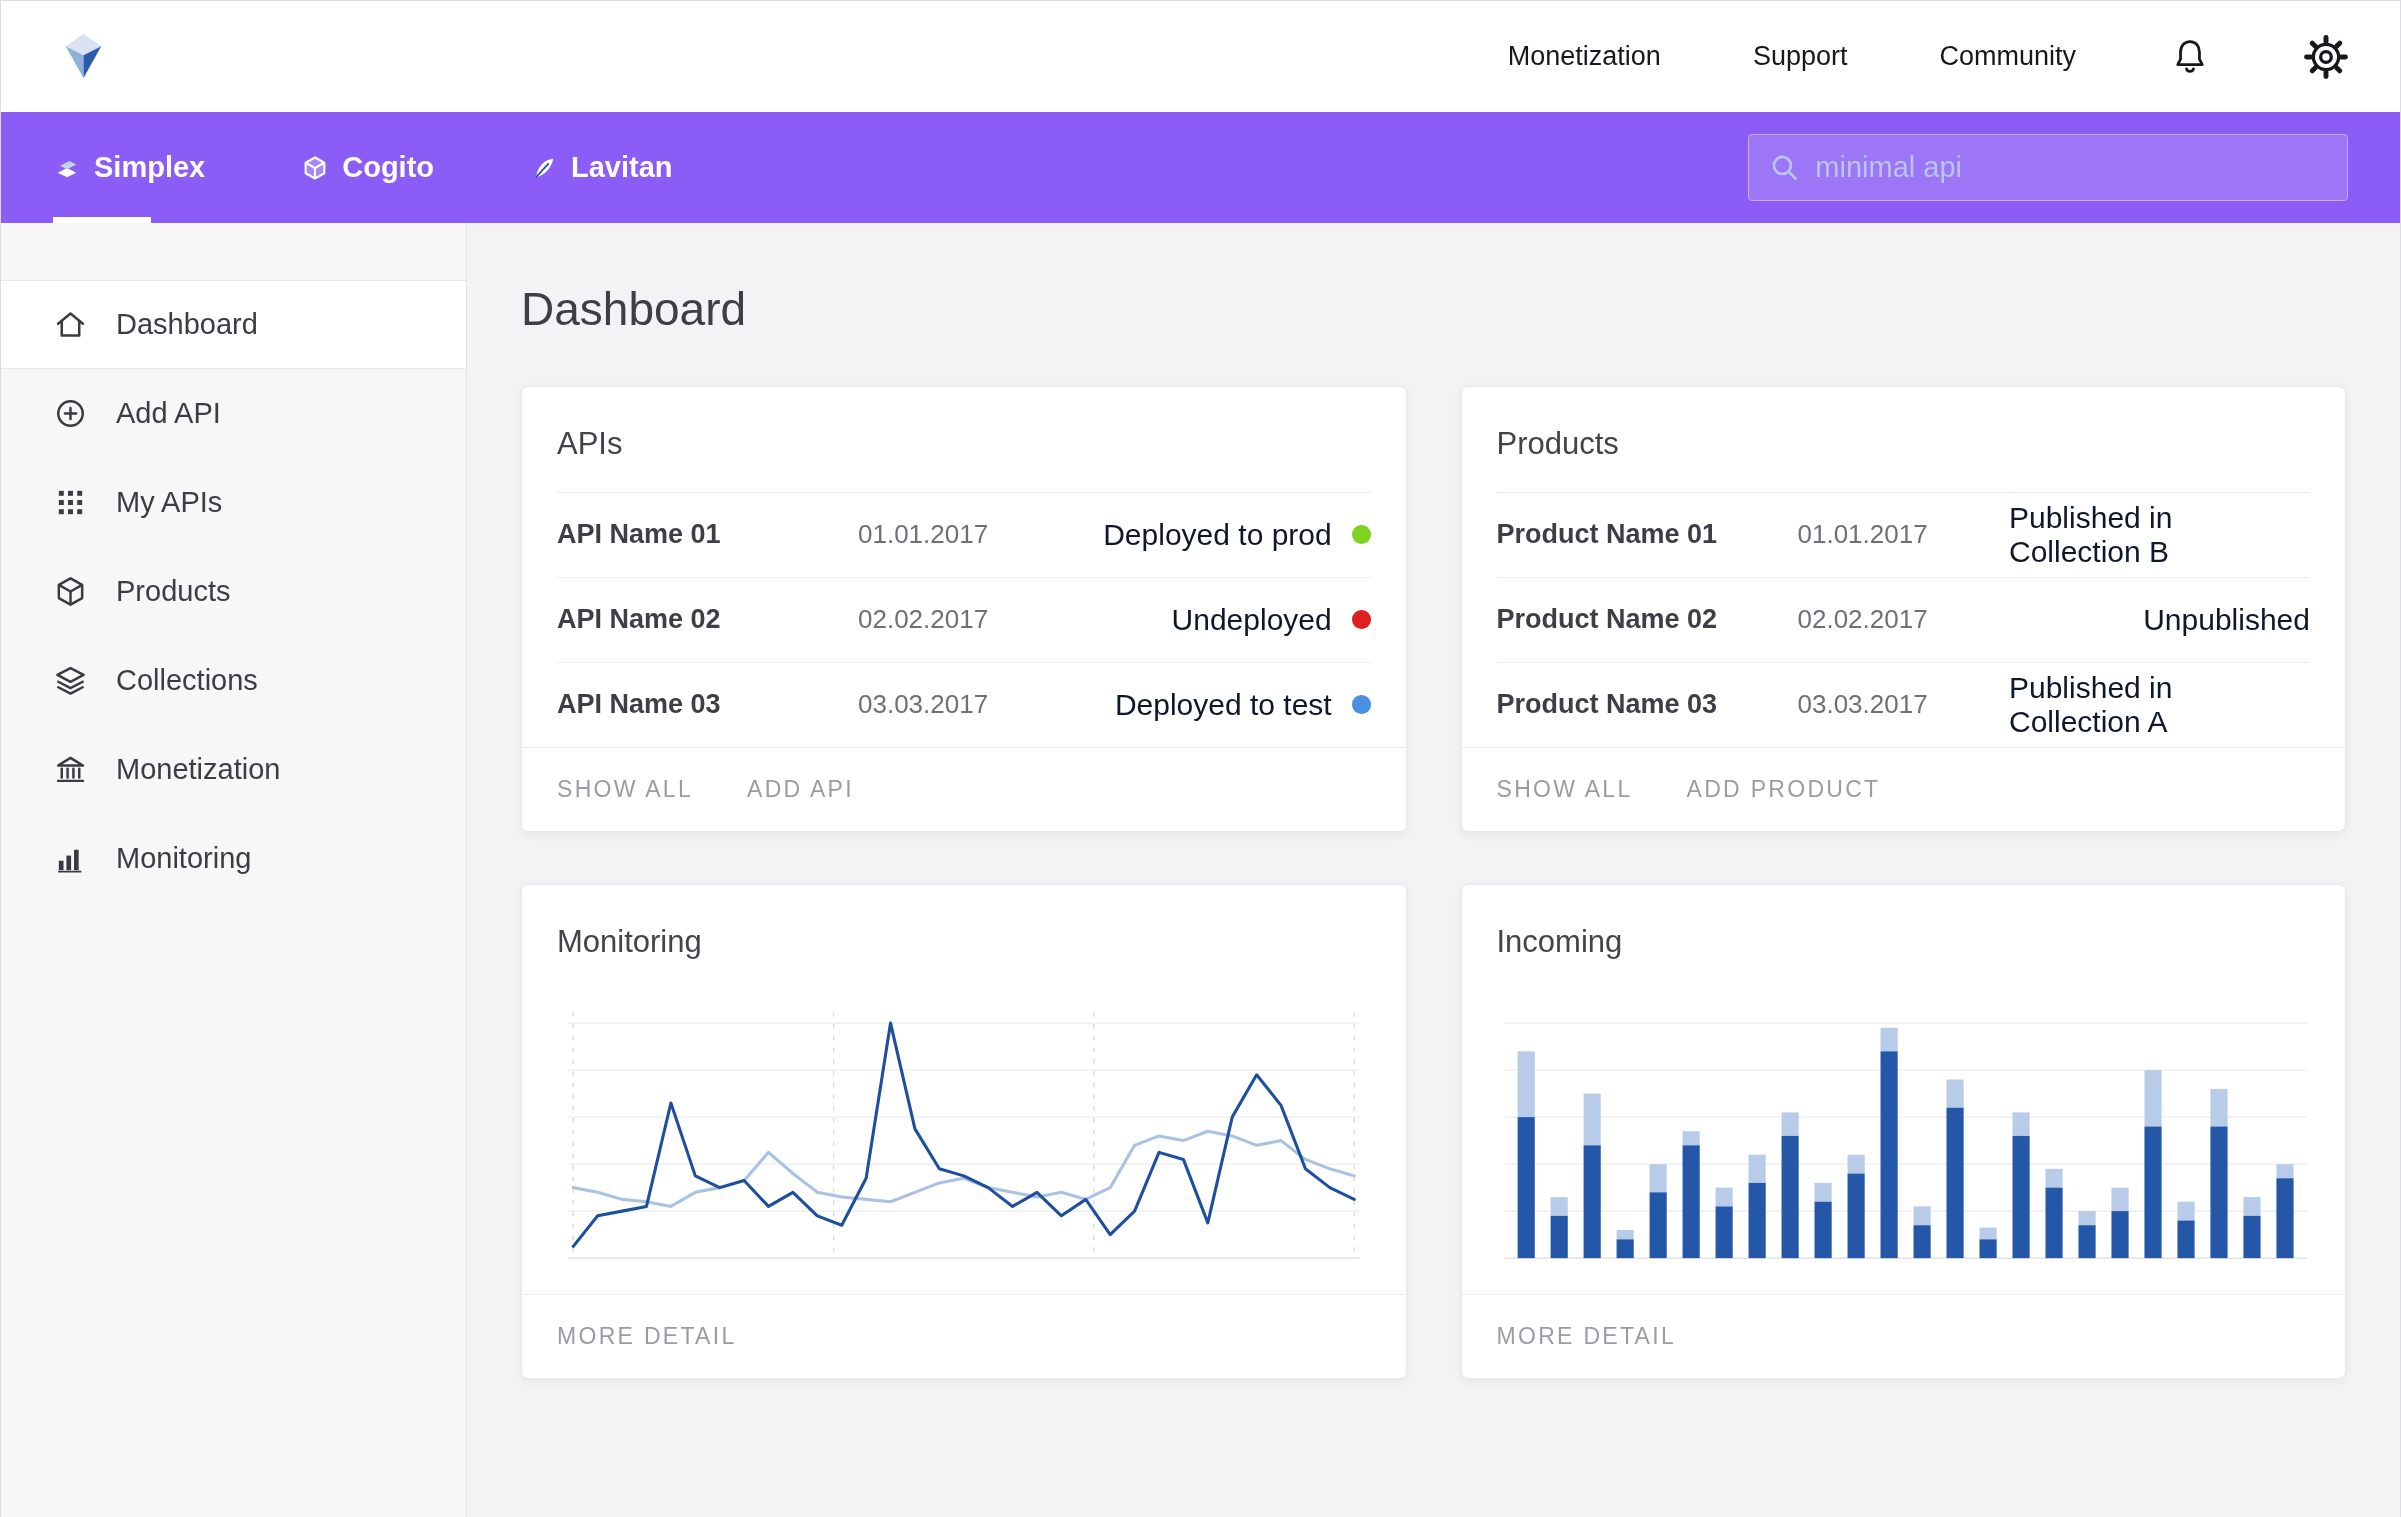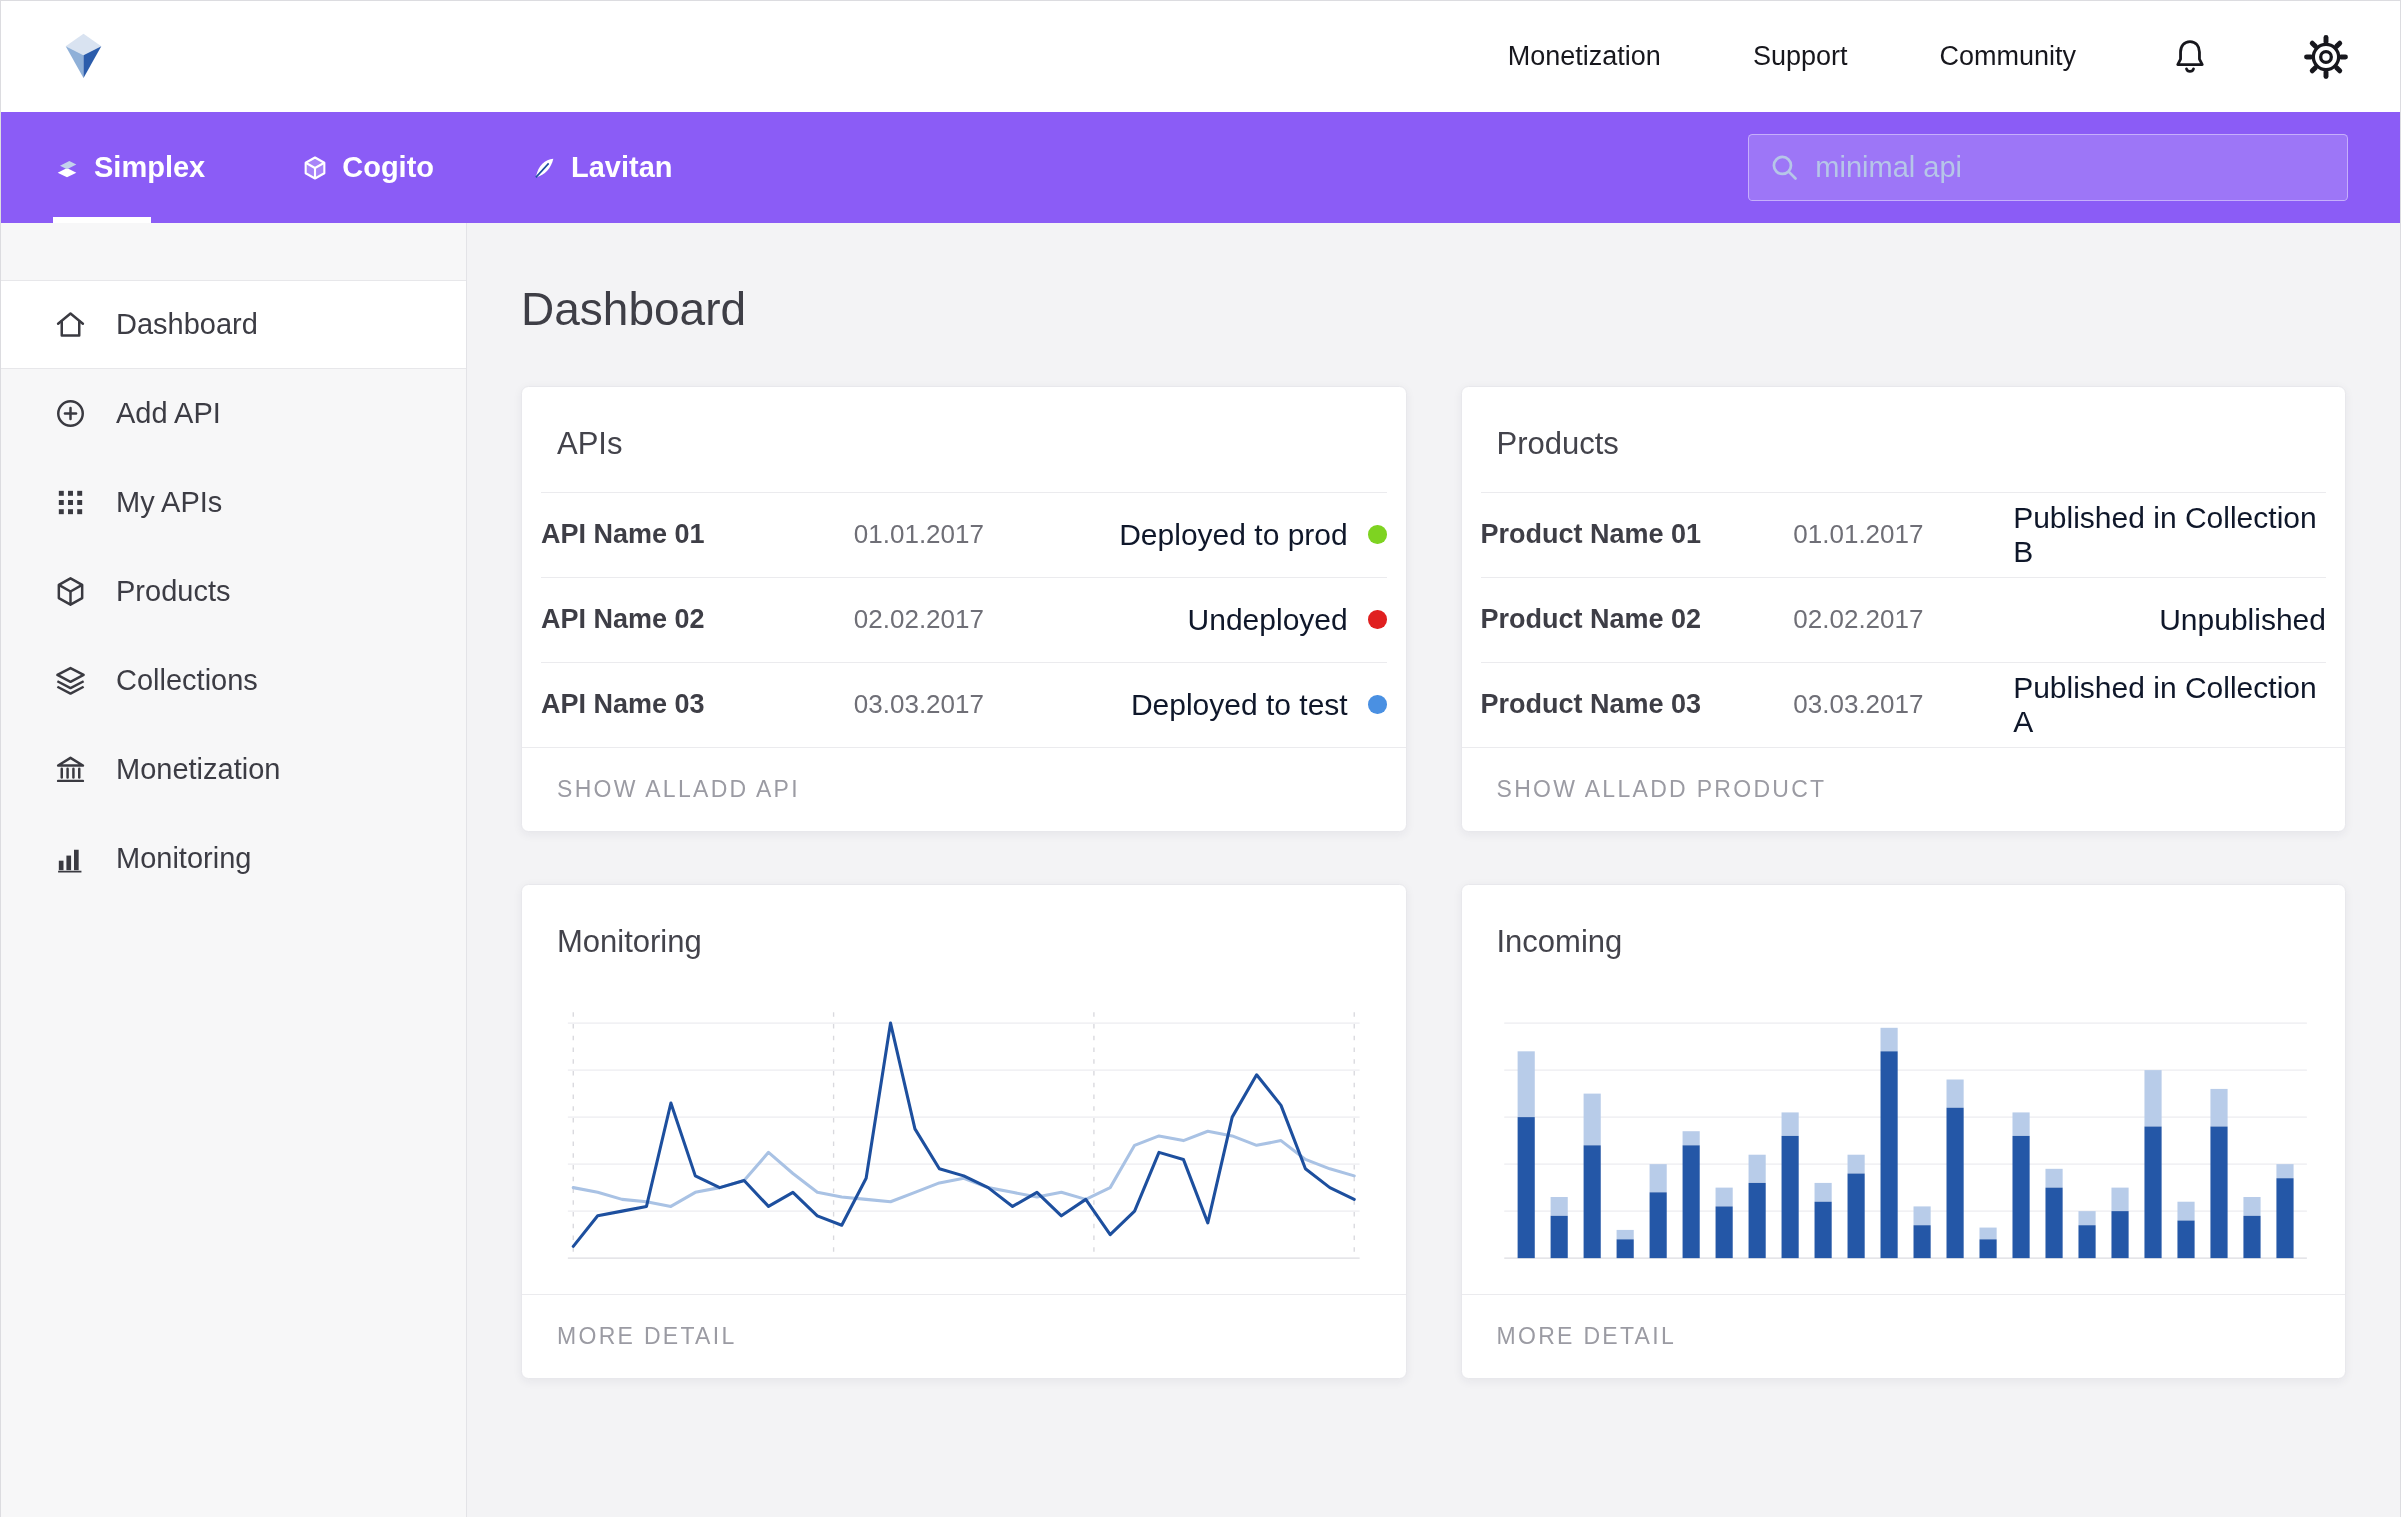--- a/index.html
+++ b/index.html
@@ -30,27 +30,27 @@
   .side-item.active { background:#fff; border-top:0.9px solid #e7e7ea; border-bottom:0.9px solid #e7e7ea; }
   .side-icon { width:35px; height:35px; display:flex; flex:0 0 auto; }
 
   .main { flex:1; padding:0 54px; overflow:hidden; }
   .page-title { font-size:46px; font-weight:400; color:#3e3e46; margin-top:59px; margin-bottom:50px; }
 
   .cards { display:grid; grid-template-columns:1fr 1fr; column-gap:54px; row-gap:52px; }
   .card { background:#fff; border:0.9px solid #e8e8ec; border-radius:7.4px; box-shadow:0 2.8px 9.2px rgba(30,30,60,0.06); display:flex; flex-direction:column; }
   .card-title { font-size:31px; font-weight:400; color:#43434b; padding:39px 35px 29.6px 35px; }
 
-  .trow { display:flex; align-items:center; height:85px; margin:0 19px; border-top:0.9px solid #ebebee; cursor:pointer; }
+  .trow { display:flex; align-items:center; height:85px; margin:0 35px; border-top:0.9px solid #ebebee; cursor:pointer; }
   .trow .name { flex:0 0 37%; font-size:27px; font-weight:700; color:#3e3e46; }
   .trow .date { flex:0 0 26%; font-size:26px; color:#6f6f77; }
   .trow .status { margin-left:auto; font-size:30px; color:#0f172a; text-align:left; }
   .dot { width:18.5px; height:18.5px; border-radius:50%; margin-left:20.3px; flex:0 0 auto; }
 
-  .card-footer { margin-top:auto; border-top:0.9px solid #ebebee; padding:28px 35px; display:flex; }
+  .card-footer { margin-top:auto; border-top:0.9px solid #ebebee; padding:28px 35px; display:flex; gap:54px; }
   .action-link { font-size:23px; font-weight:500; letter-spacing:2.3px; color:#9b9ba3; cursor:pointer; }
 
   .chart-wrap { padding:3.7px 35px 13px 35px; }
   .chart-wrap svg { display:block; }
 </style>
 </head>
 <body>
 
 <div class="app">
 

